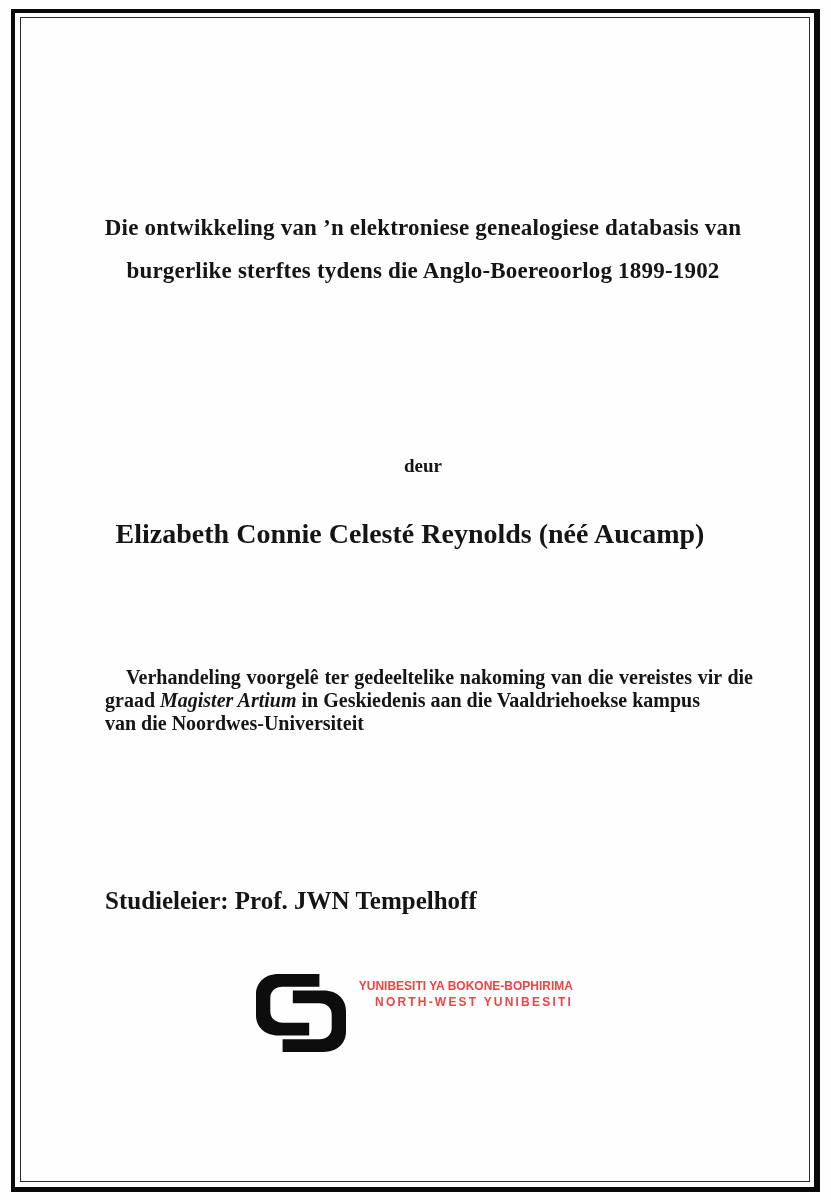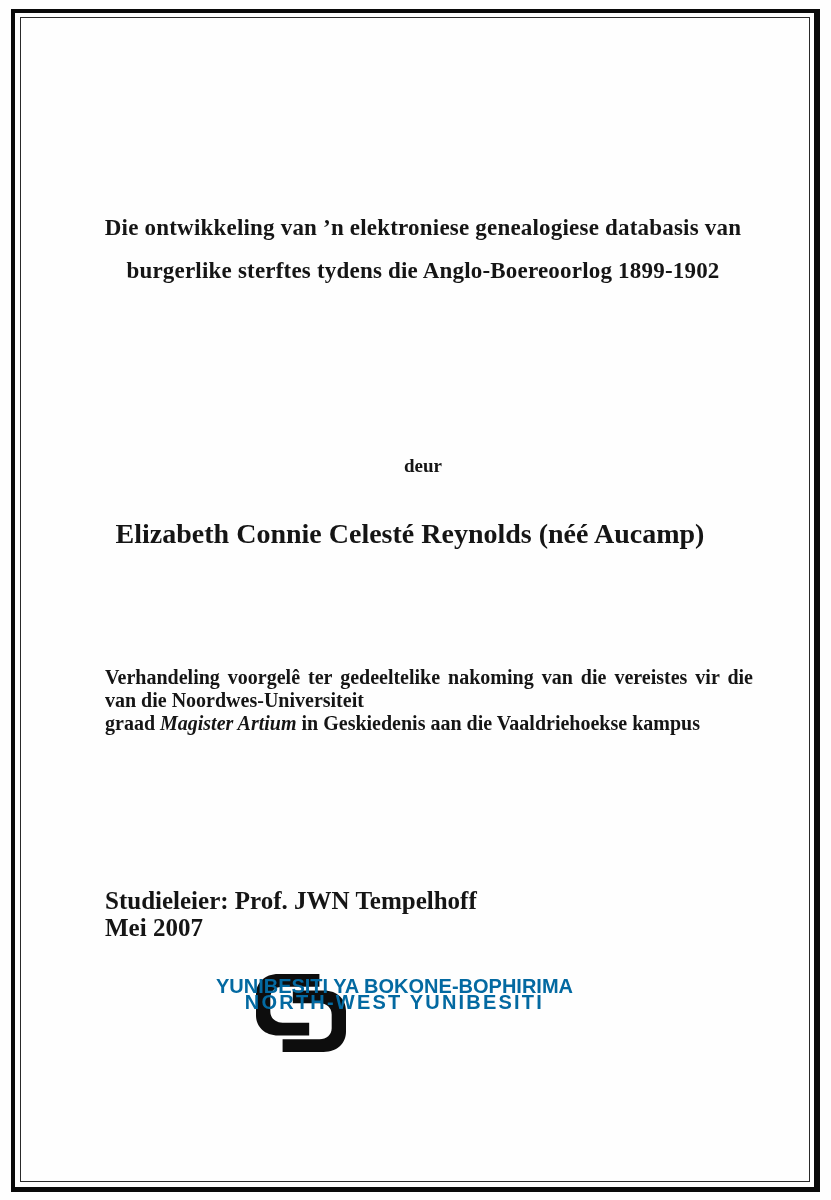--- a/index.html
+++ b/index.html
@@ -50,42 +50,43 @@
   .statement {
     position: absolute;
     left: 105px; top: 666px; width: 648px;
     font-size: 20px;
     line-height: 23px;
     text-align: left;
   }
   .statement .just {
     text-align: justify;
     text-align-last: justify;
+    margin-left: 21px;
   }
   .statement em { font-style: italic; }
   .supervisor-block {
     position: absolute;
     left: 105px; top: 887px;
     font-size: 25px;
     line-height: 27px;
   }
   .logo-mark {
     position: absolute;
     left: 256px; top: 974px;
   }
   .logo-mark svg { display: block; }
   .logo-text {
     position: absolute;
     right: 258px; top: 979px;
     font-family: "Liberation Sans", sans-serif;
-    font-size: 20px;
+    font-size: 12px;
     line-height: 15.8px;
-    text-align: center;
+    text-align: right;
     white-space: nowrap;
-    color: #0369a1;
+    color: #ef4444;
   }
   .logo-text .sp2 { letter-spacing: 2.2px; }
   .logo-text .sp3 { letter-spacing: 2.0px; }
 </style>
 </head>
 <body>
 
 <div class="page">
 
   <div class="border-outer"></div>
@@ -95,27 +96,26 @@
     <div>Die ontwikkeling van ’n elektroniese genealogiese databasis van</div>
     <div>burgerlike sterftes tydens die Anglo-Boereoorlog 1899-1902</div>
   </div>
 
   <div class="byline">deur</div>
 
   <div class="author">Elizabeth Connie Celesté Reynolds (néé Aucamp)</div>
 
   <div class="statement">
     <div class="just">Verhandeling voorgelê ter gedeeltelike nakoming van die vereistes vir die</div>
+    <div><span>graad </span><em>Magister Artium</em><span> in Geskiedenis aan die Vaaldriehoekse kampus</span></div>
     <div>van die Noordwes-Universiteit</div>
-    <div><span>graad </span><em>Magister Artium</em><span> in Geskiedenis aan die Vaaldriehoekse kampus</span></div>
   </div>
 
   <div class="supervisor-block">
     <div>Studieleier: Prof. JWN Tempelhoff</div>
-    <div>Mei 2007</div>
   </div>
 
   <div class="logo-mark">
     <svg width="90" height="78" viewBox="0 0 88 85" preserveAspectRatio="none" aria-hidden="true">
       <path fill="#0d0d0d" d="M62 0 H22 C8 0 0 10 0 22 V45 C0 57 8 67 22 67 H52 V53 H26 C19 53 14 48 14 41 V26 C14 19 19 14 26 14 H62 Z"></path>
       <path fill="#0d0d0d" transform="rotate(180 44 42.5)" d="M62 0 H22 C8 0 0 10 0 22 V45 C0 57 8 67 22 67 H52 V53 H26 C19 53 14 48 14 41 V26 C14 19 19 14 26 14 H62 Z"></path>
     </svg>
   </div>
 
   <div class="logo-text">

